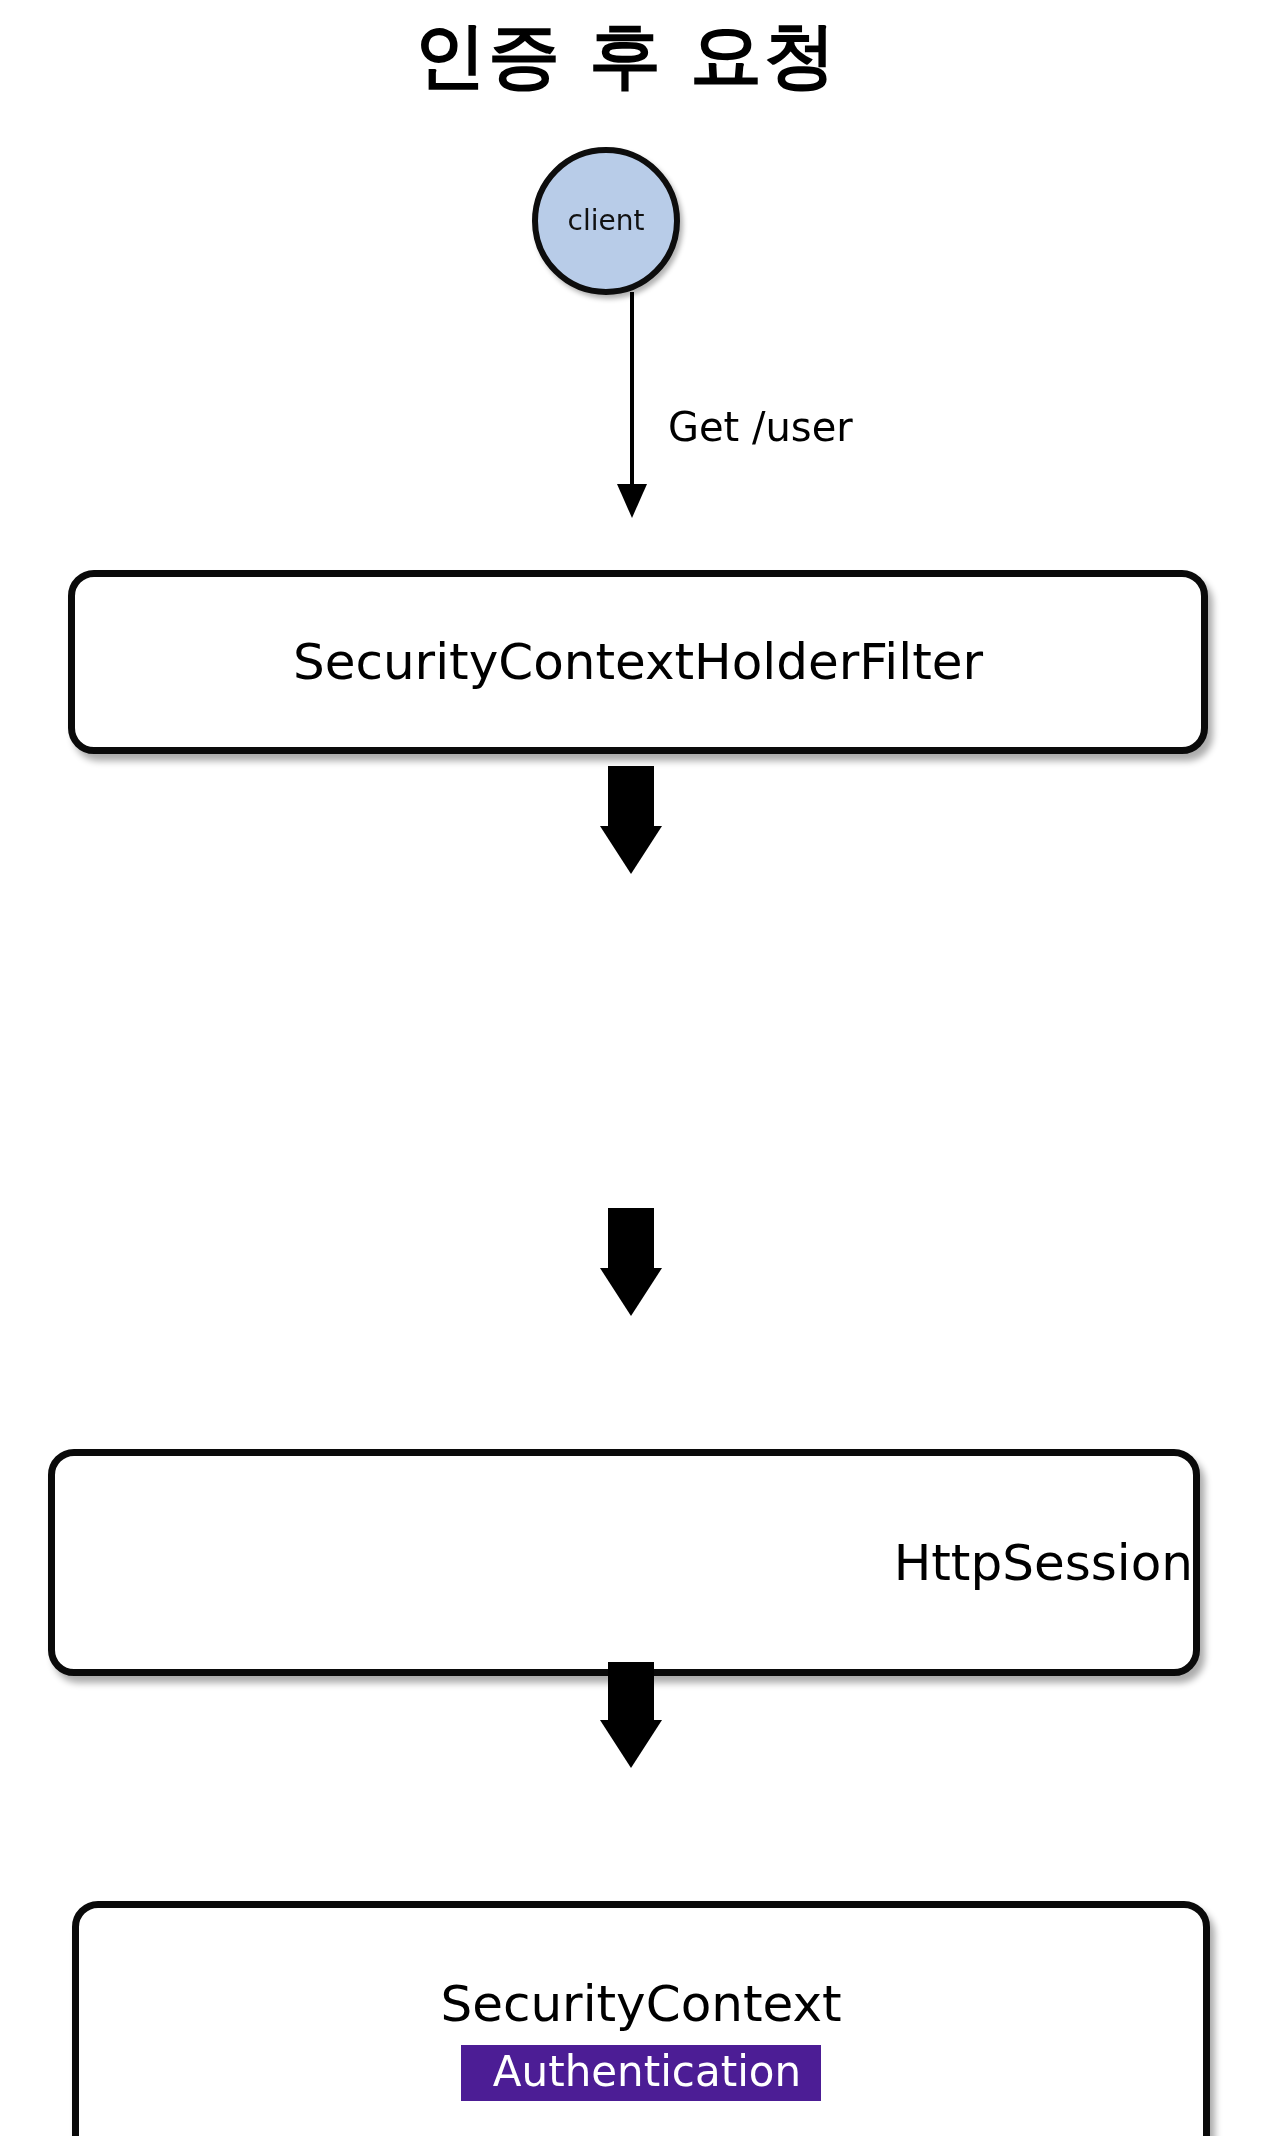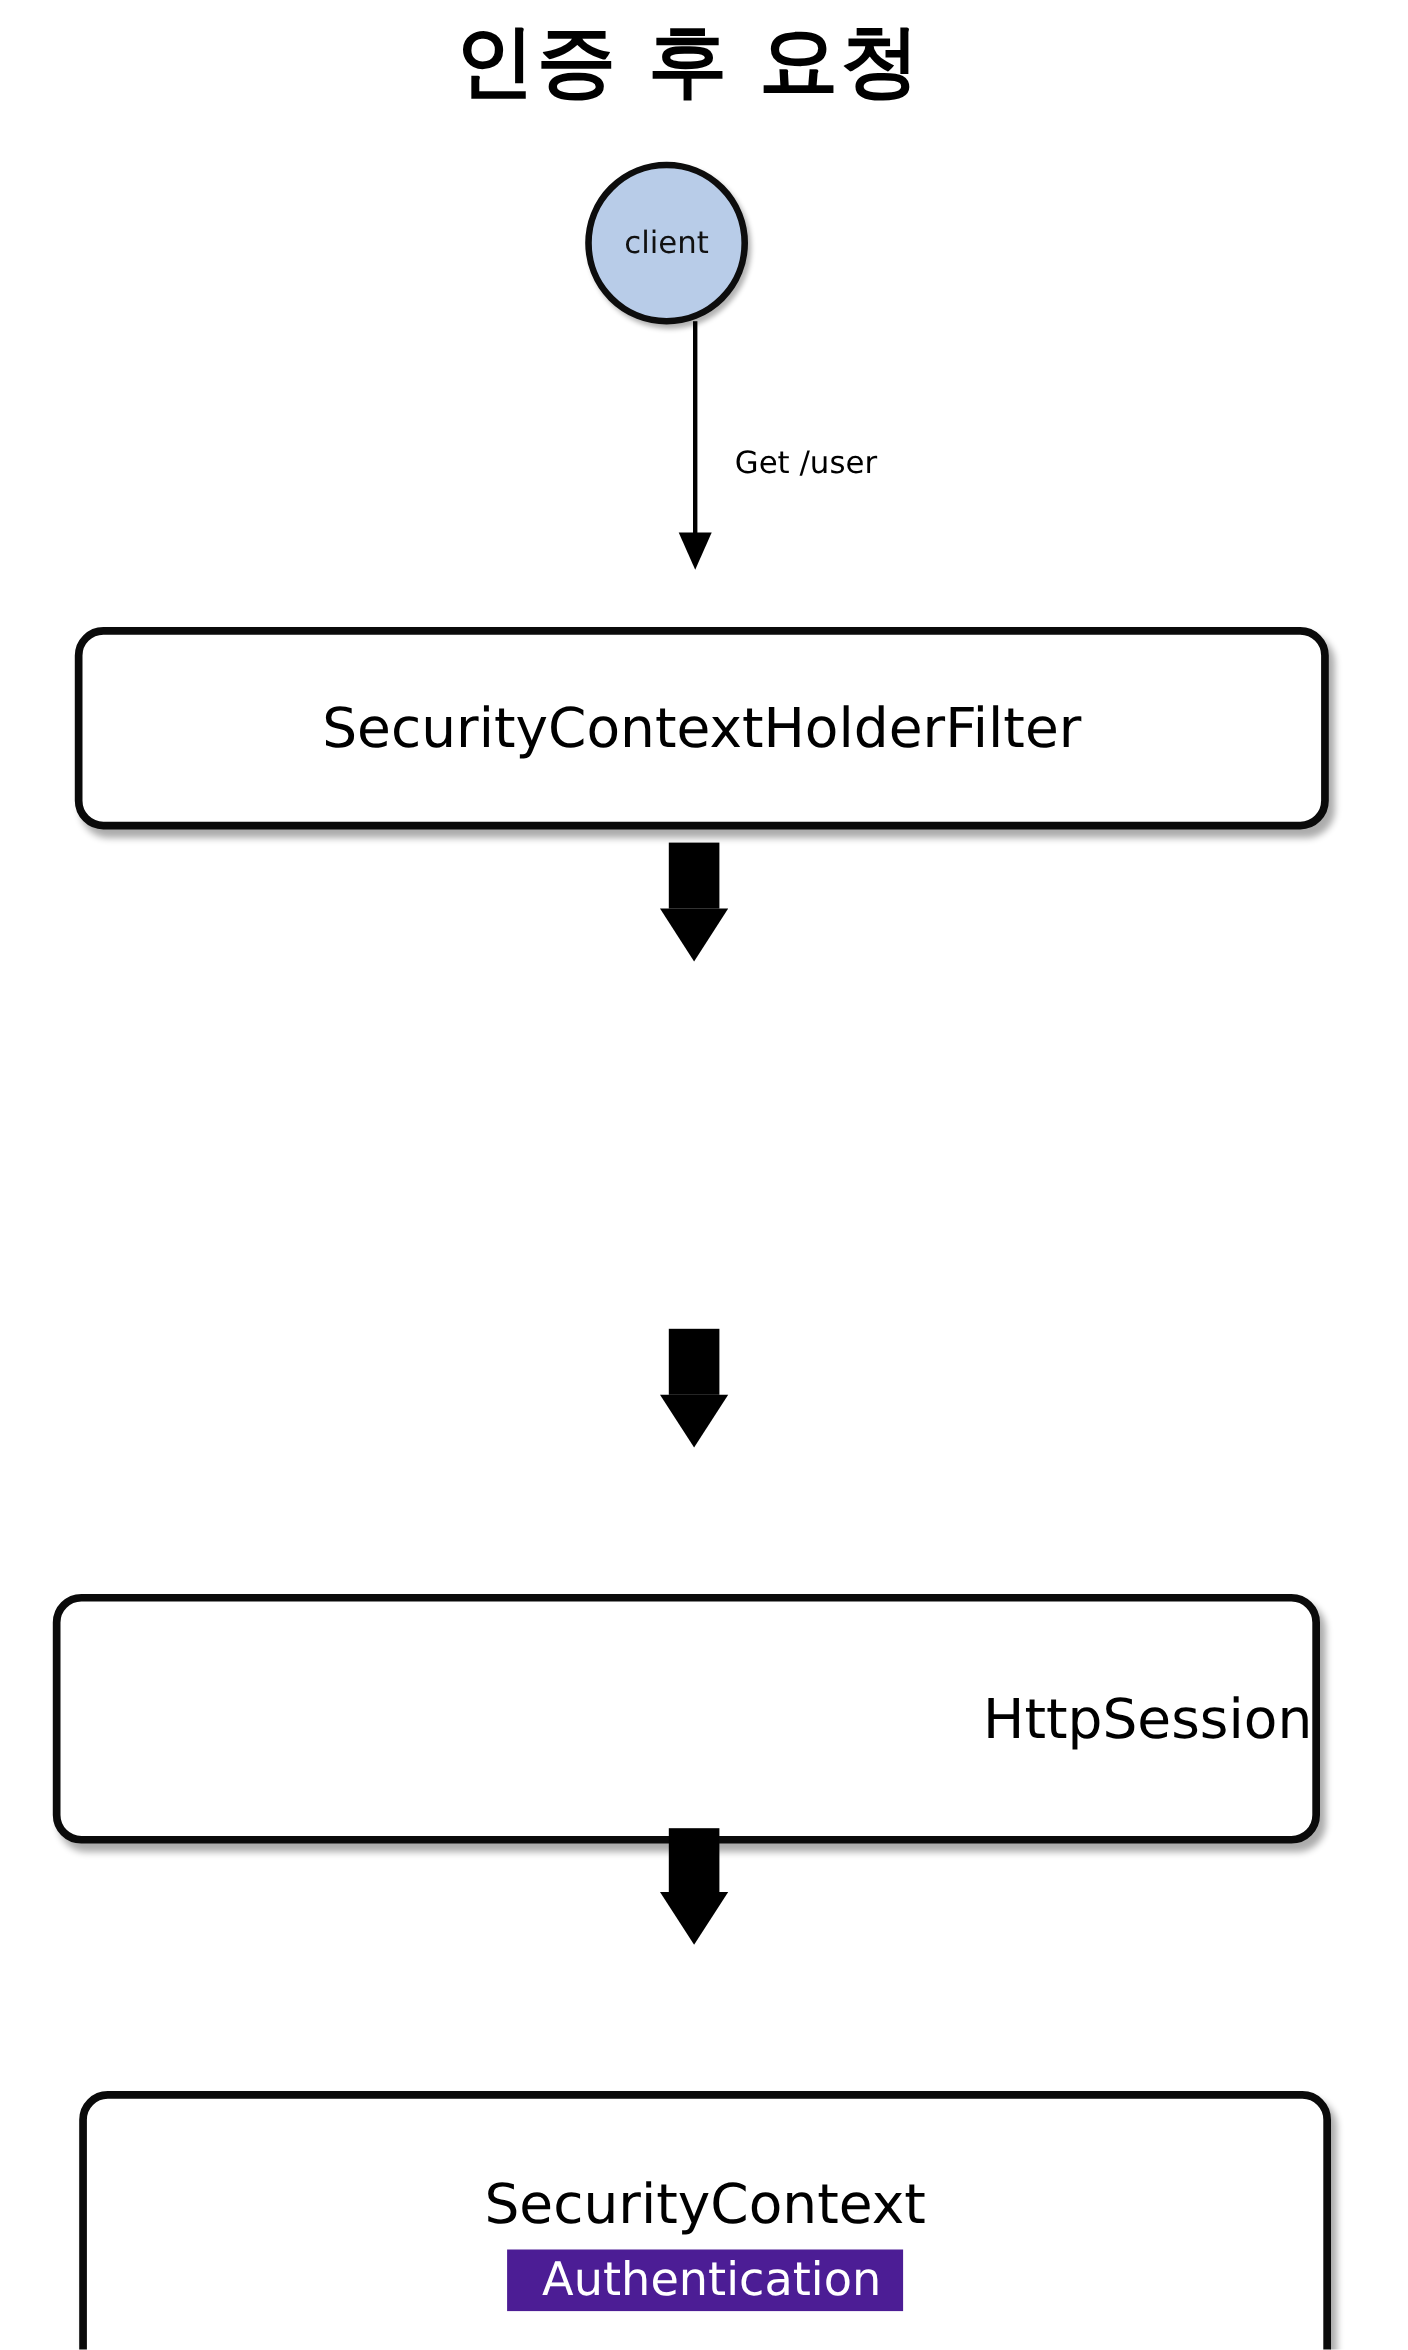--- a/index.html
+++ b/index.html
@@ -74,21 +74,21 @@
     width: 0;
     height: 0;
     border-left: 15px solid transparent;
     border-right: 15px solid transparent;
     border-top: 34px solid #000000;
   }
   .request-label {
     position: absolute;
     left: 668px;
     top: 404px;
-    font-size: 28px;
+    font-size: 40px;
     color: #000000;
     white-space: nowrap;
   }
 
   
   .node-box {
     position: absolute;
     box-sizing: border-box;
     border: 7px solid #0a0a0a;
     border-radius: 26px;

